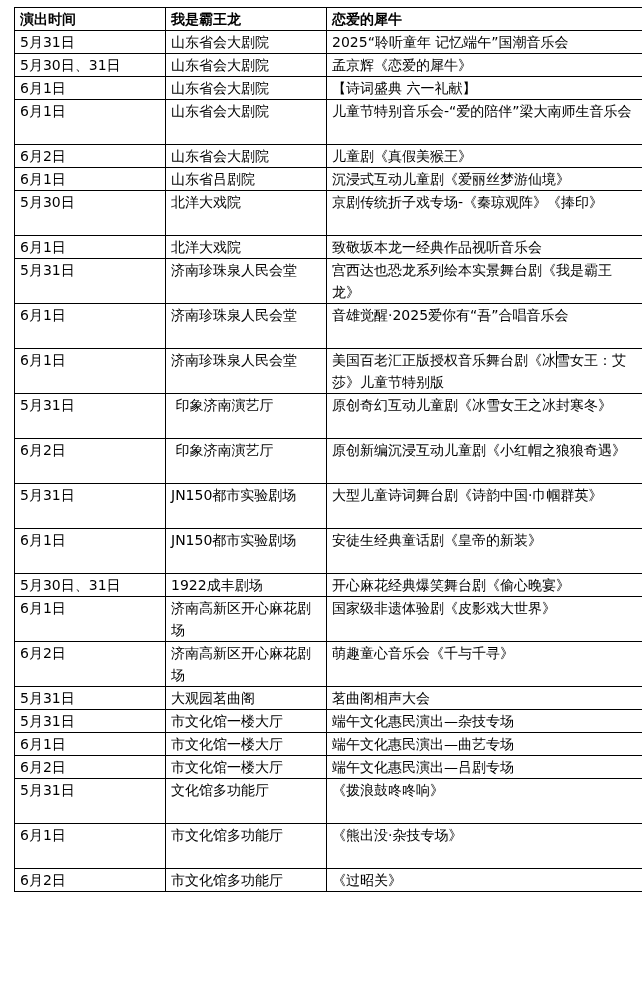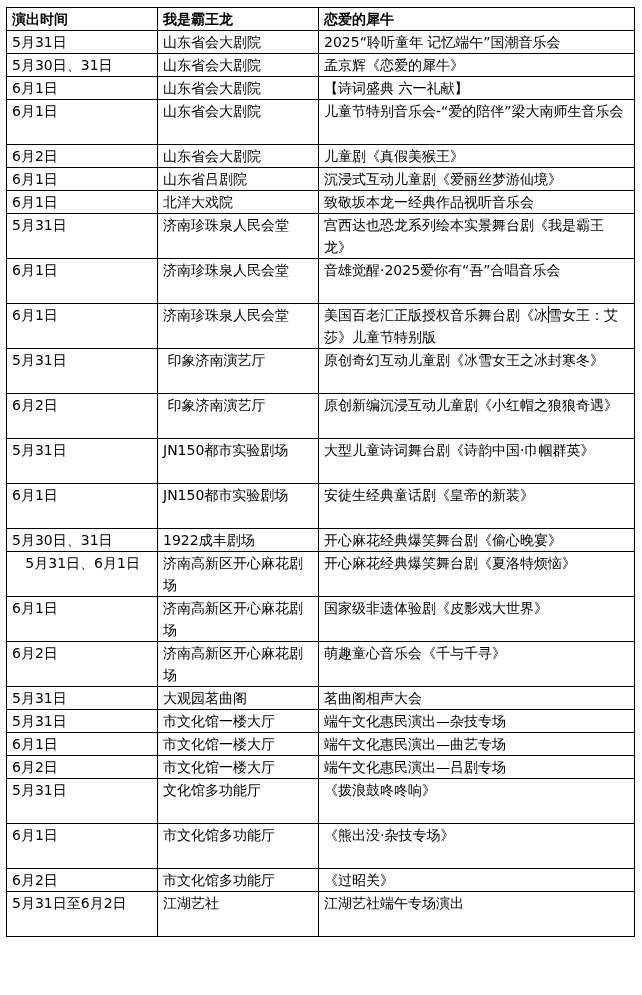--- a/index.html
+++ b/index.html
@@ -17,20 +17,21 @@
   }
   .sheet {
     position: absolute;
     left: 6px;
     top: 7px;
   }
   table.perf {
     border-collapse: collapse;
     table-layout: fixed;
     width: 628px;
+    margin-left: 8px;
   }
   table.perf col.c-date { width: 151px; }
   table.perf col.c-venue { width: 161px; }
   table.perf col.c-title { width: 316px; }
   table.perf th, table.perf td {
     border: 1px solid #000000;
     padding: 0 4px 0 5px;
     font-size: 14px;
     line-height: 22px;
     vertical-align: top;
@@ -95,20 +96,25 @@
       <tr class="r1">
         <td>6月2日</td>
         <td>山东省会大剧院</td>
         <td>儿童剧《真假美猴王》</td>
       </tr>
       <tr class="r1">
         <td>6月1日</td>
         <td>山东省吕剧院</td>
         <td>沉浸式互动儿童剧《爱丽丝梦游仙境》</td>
       </tr>
+      <tr class="r2">
+        <td>5月30日</td>
+        <td>北洋大戏院</td>
+        <td>京剧传统折子戏专场-《秦琼观阵》《捧印》</td>
+      </tr>
       <tr class="r1">
         <td>6月1日</td>
         <td>北洋大戏院</td>
         <td>致敬坂本龙一经典作品视听音乐会</td>
       </tr>
       <tr class="r2">
         <td>5月31日</td>
         <td>济南珍珠泉人民会堂</td>
         <td>宫西达也恐龙系列绘本实景舞台剧《我是霸王龙》</td>
       </tr>
@@ -141,25 +147,20 @@
         <td>6月1日</td>
         <td>JN150都市实验剧场</td>
         <td>安徒生经典童话剧《皇帝的新装》</td>
       </tr>
       <tr class="r1">
         <td>5月30日、31日</td>
         <td>1922成丰剧场</td>
         <td>开心麻花经典爆笑舞台剧《偷心晚宴》</td>
       </tr>
       <tr class="r2">
-        <td class="pre">   5月31日、6月1日</td>
-        <td>济南高新区开心麻花剧场</td>
-        <td>开心麻花经典爆笑舞台剧《夏洛特烦恼》</td>
-      </tr>
-      <tr class="r2">
         <td>6月1日</td>
         <td>济南高新区开心麻花剧场</td>
         <td>国家级非遗体验剧《皮影戏大世界》</td>
       </tr>
       <tr class="r2">
         <td>6月2日</td>
         <td>济南高新区开心麻花剧场</td>
         <td>萌趣童心音乐会《千与千寻》</td>
       </tr>
       <tr class="r1">
@@ -189,21 +190,16 @@
       </tr>
       <tr class="r2">
         <td>6月1日</td>
         <td>市文化馆多功能厅</td>
         <td>《熊出没·杂技专场》</td>
       </tr>
       <tr class="r1">
         <td>6月2日</td>
         <td>市文化馆多功能厅</td>
         <td>《过昭关》</td>
-      </tr>
-      <tr class="r2">
-        <td>5月31日至6月2日</td>
-        <td>江湖艺社</td>
-        <td>江湖艺社端午专场演出</td>
       </tr>
     </tbody>
   </table>
 </div>
 
 </body></html>

